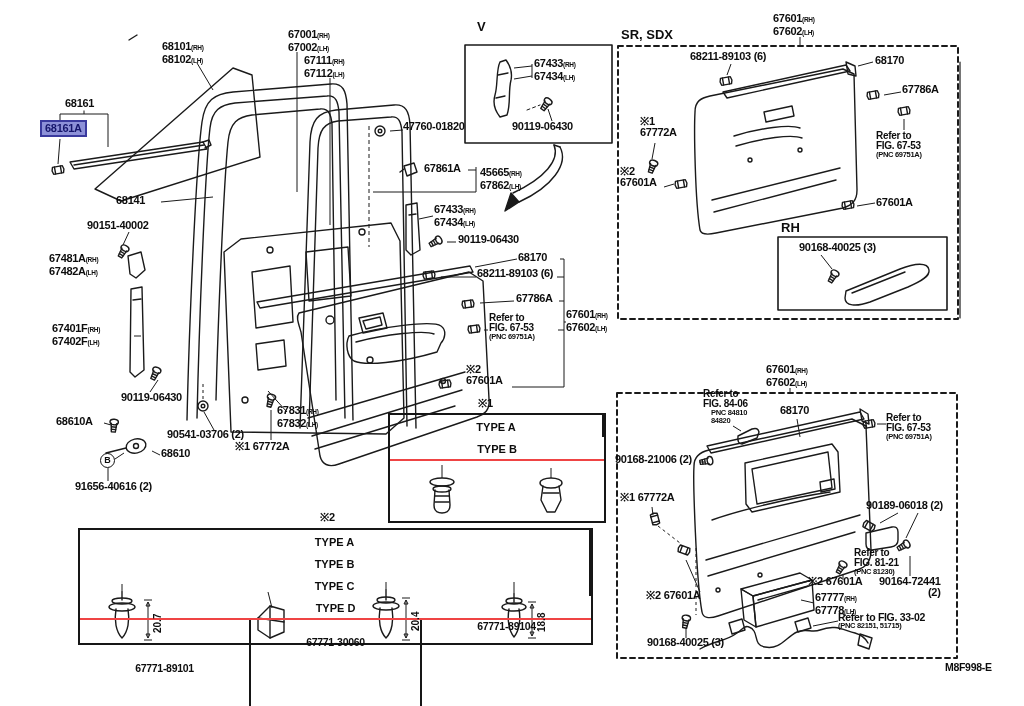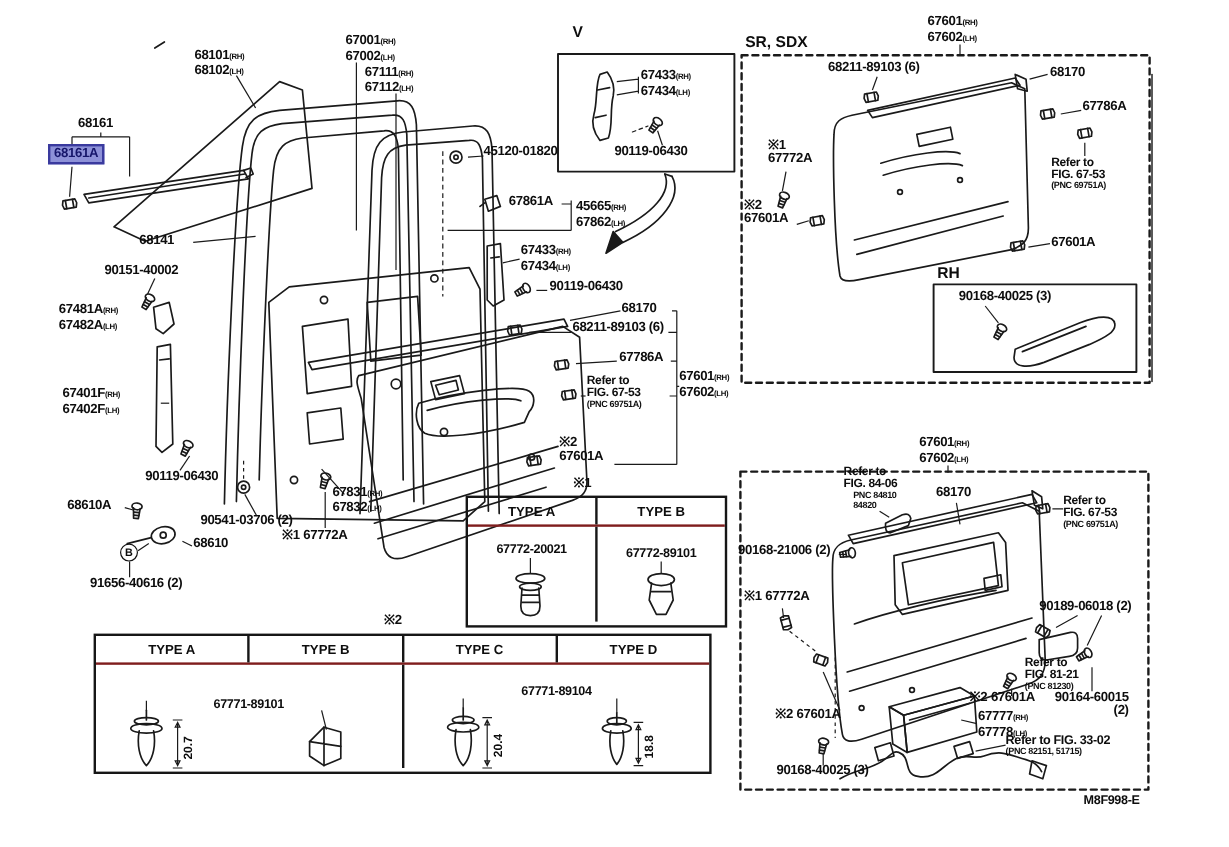--- a/index.html
+++ b/index.html
@@ -7,26 +7,26 @@
          font-family:"Liberation Sans",sans-serif;color:#0d0d0d;}
   #art{position:absolute;left:0;top:0;}
   .lbl{position:absolute;font-weight:700;font-size:11px;line-height:10.5px;
        letter-spacing:-0.3px;white-space:nowrap;color:#0d0d0d;z-index:3;}
   .lbl .ln{display:block;}
   .sub{font-size:6.5px;font-weight:700;}
   .hl{background:#8d91d8;border:2px solid #3a3a9e;color:#16166b;padding:1px 3px 1px 3px;line-height:11px;}
   .note{font-size:10px;line-height:10px;}
   .note .small{font-size:7.5px;line-height:8px;font-weight:700;}
   .sec{font-size:13px;letter-spacing:0;}
-  .code{font-size:10.5px;}
+  .code{font-size:10.5px;margin-left:42px;}
   .mark{margin-right:3px;}
   .circ{position:absolute;width:13px;height:13px;border:1.7px solid #111;border-radius:50%;
         font-weight:700;font-size:9px;line-height:13px;text-align:center;z-index:3;}
   .tbl{position:absolute;border:2px solid #161616;z-index:2;}
-  .hdr{display:flex;border-bottom:2px solid #7f1d1d;}
+  .hdr{display:flex;border-bottom:2px solid #ef4444;flex-direction:column;}
   .hcell{flex:1;text-align:center;font-weight:700;font-size:11px;padding:6px 0 4px 0;border-right:2px solid #161616;}
   .hcell.last{border-right:none;}
   .cols{display:flex;height:calc(100% - 27px);}
   .ccell{flex:1;border-right:2px solid #161616;position:relative;}
   .ccell.last{border-right:none;}
   .pnum{text-align:center;font-weight:700;font-size:10.5px;letter-spacing:-0.3px;white-space:nowrap;}
   .dim{position:absolute;font-weight:700;font-size:10px;transform:rotate(-90deg);
        transform-origin:0 0;white-space:nowrap;z-index:3;}
 </style>
 </head>
@@ -333,21 +333,21 @@
   </div>
   <div class="lbl" style="left:121px;top:392px">90119-06430</div>
   <div class="lbl" style="left:56px;top:416px">68610A</div>
   <div class="lbl" style="left:167px;top:429px">90541-03706 (2)</div>
   <div class="lbl" style="left:161px;top:448px">68610</div>
   <div class="lbl" style="left:235px;top:441px">
     <span class="mark">※1</span><span>67772A</span>
   </div>
   <div class="lbl" style="left:75px;top:481px">91656-40616 (2)</div>
   <div class="circ" style="left:100px;top:453px">B</div>
-  <div class="lbl" style="left:403px;top:121px">45120-01820</div>
+  <div class="lbl" style="left:403px;top:121px">47760-01820</div>
   <div class="lbl" style="left:424px;top:163px">67861A</div>
   <div class="lbl" style="left:480px;top:167px">
     <span class="ln"><span>45665</span><span class="sub">(RH)</span></span>
     <span class="ln"><span>67862</span><span class="sub">(LH)</span></span>
   </div>
   <div class="lbl" style="left:434px;top:204px">
     <span class="ln"><span>67433</span><span class="sub">(RH)</span></span>
     <span class="ln"><span>67434</span><span class="sub">(LH)</span></span>
   </div>
   <div class="lbl" style="left:458px;top:234px">90119-06430</div>
@@ -427,21 +427,21 @@
   <div class="lbl" style="left:866px;top:500px">90189-06018 (2)</div>
   <div class="lbl note" style="left:854px;top:548px">
     <span class="ln">Refer to</span>
     <span class="ln">FIG. 81-21</span>
     <span class="ln small">(PNC 81230)</span>
   </div>
   <div class="lbl" style="left:808px;top:576px">
     <span class="mark">※2</span><span>67601A</span>
   </div>
   <div class="lbl" style="left:879px;top:576px">
-    <span class="ln">90164-60015</span>
+    <span class="ln">90164-72441</span>
     <span class="ln" style="text-align:right">(2)</span>
   </div>
   <div class="lbl" style="left:815px;top:592px">
     <span class="ln"><span>67777</span><span class="sub">(RH)</span></span>
     <span class="ln"><span>67778</span><span class="sub">(LH)</span></span>
   </div>
   <div class="lbl note" style="left:838px;top:612px">
     <span class="ln" style="font-size:10.5px">Refer to FIG. 33-02</span>
     <span class="ln small">(PNC 82151, 51715)</span>
   </div>
@@ -449,45 +449,40 @@
     <span class="mark">※2</span><span>67601A</span>
   </div>
   <div class="lbl" style="left:647px;top:637px">90168-40025 (3)</div>
   <div class="lbl code" style="left:903px;top:662px">M8F998-E</div>
 
   <div class="lbl" style="left:478px;top:398px">※1</div>
   <div class="tbl" style="left:388px;top:413px;width:214px;height:106px">
     <div class="hdr">
       <div class="hcell">TYPE A</div>
       <div class="hcell last">TYPE B</div>
-    </div>
-    <div class="cols">
-      <div class="ccell">
-          <div class="pnum" style="margin-top:13px">67772-20021</div>
-        </div>
-      <div class="ccell last">
-          <div class="pnum" style="margin-top:16px">67772-89101</div>
-        </div>
     </div>
   </div>
 
   <div class="lbl" style="left:320px;top:512px">※2</div>
   <div class="tbl" style="left:78px;top:528px;width:511px;height:113px">
     <div class="hdr">
       <div class="hcell">TYPE A</div>
       <div class="hcell">TYPE B</div>
       <div class="hcell">TYPE C</div>
       <div class="hcell last">TYPE D</div>
     </div>
     <div class="cols">
       <div class="ccell">
-          <div class="pnum" style="margin-top:27px">67771-89101</div>
+          <div class="pnum" style="margin-top:42px">67771-89101</div>
+        </div>
+      <div class="ccell">
+          <div class="pnum" style="margin-top:16px">67771-30060</div>
         </div>
       <div class="ccell last">
-          <div class="pnum" style="margin-top:16px">67771-89104</div>
+          <div class="pnum" style="">67771-89104</div>
         </div>
     </div>
   </div>
   <div class="dim" style="left:152px;top:633px">20.7</div>
   <div class="dim" style="left:410px;top:631px">20.4</div>
   <div class="dim" style="left:536px;top:632px">18.8</div>
 
 </div>
 
 </body></html>

